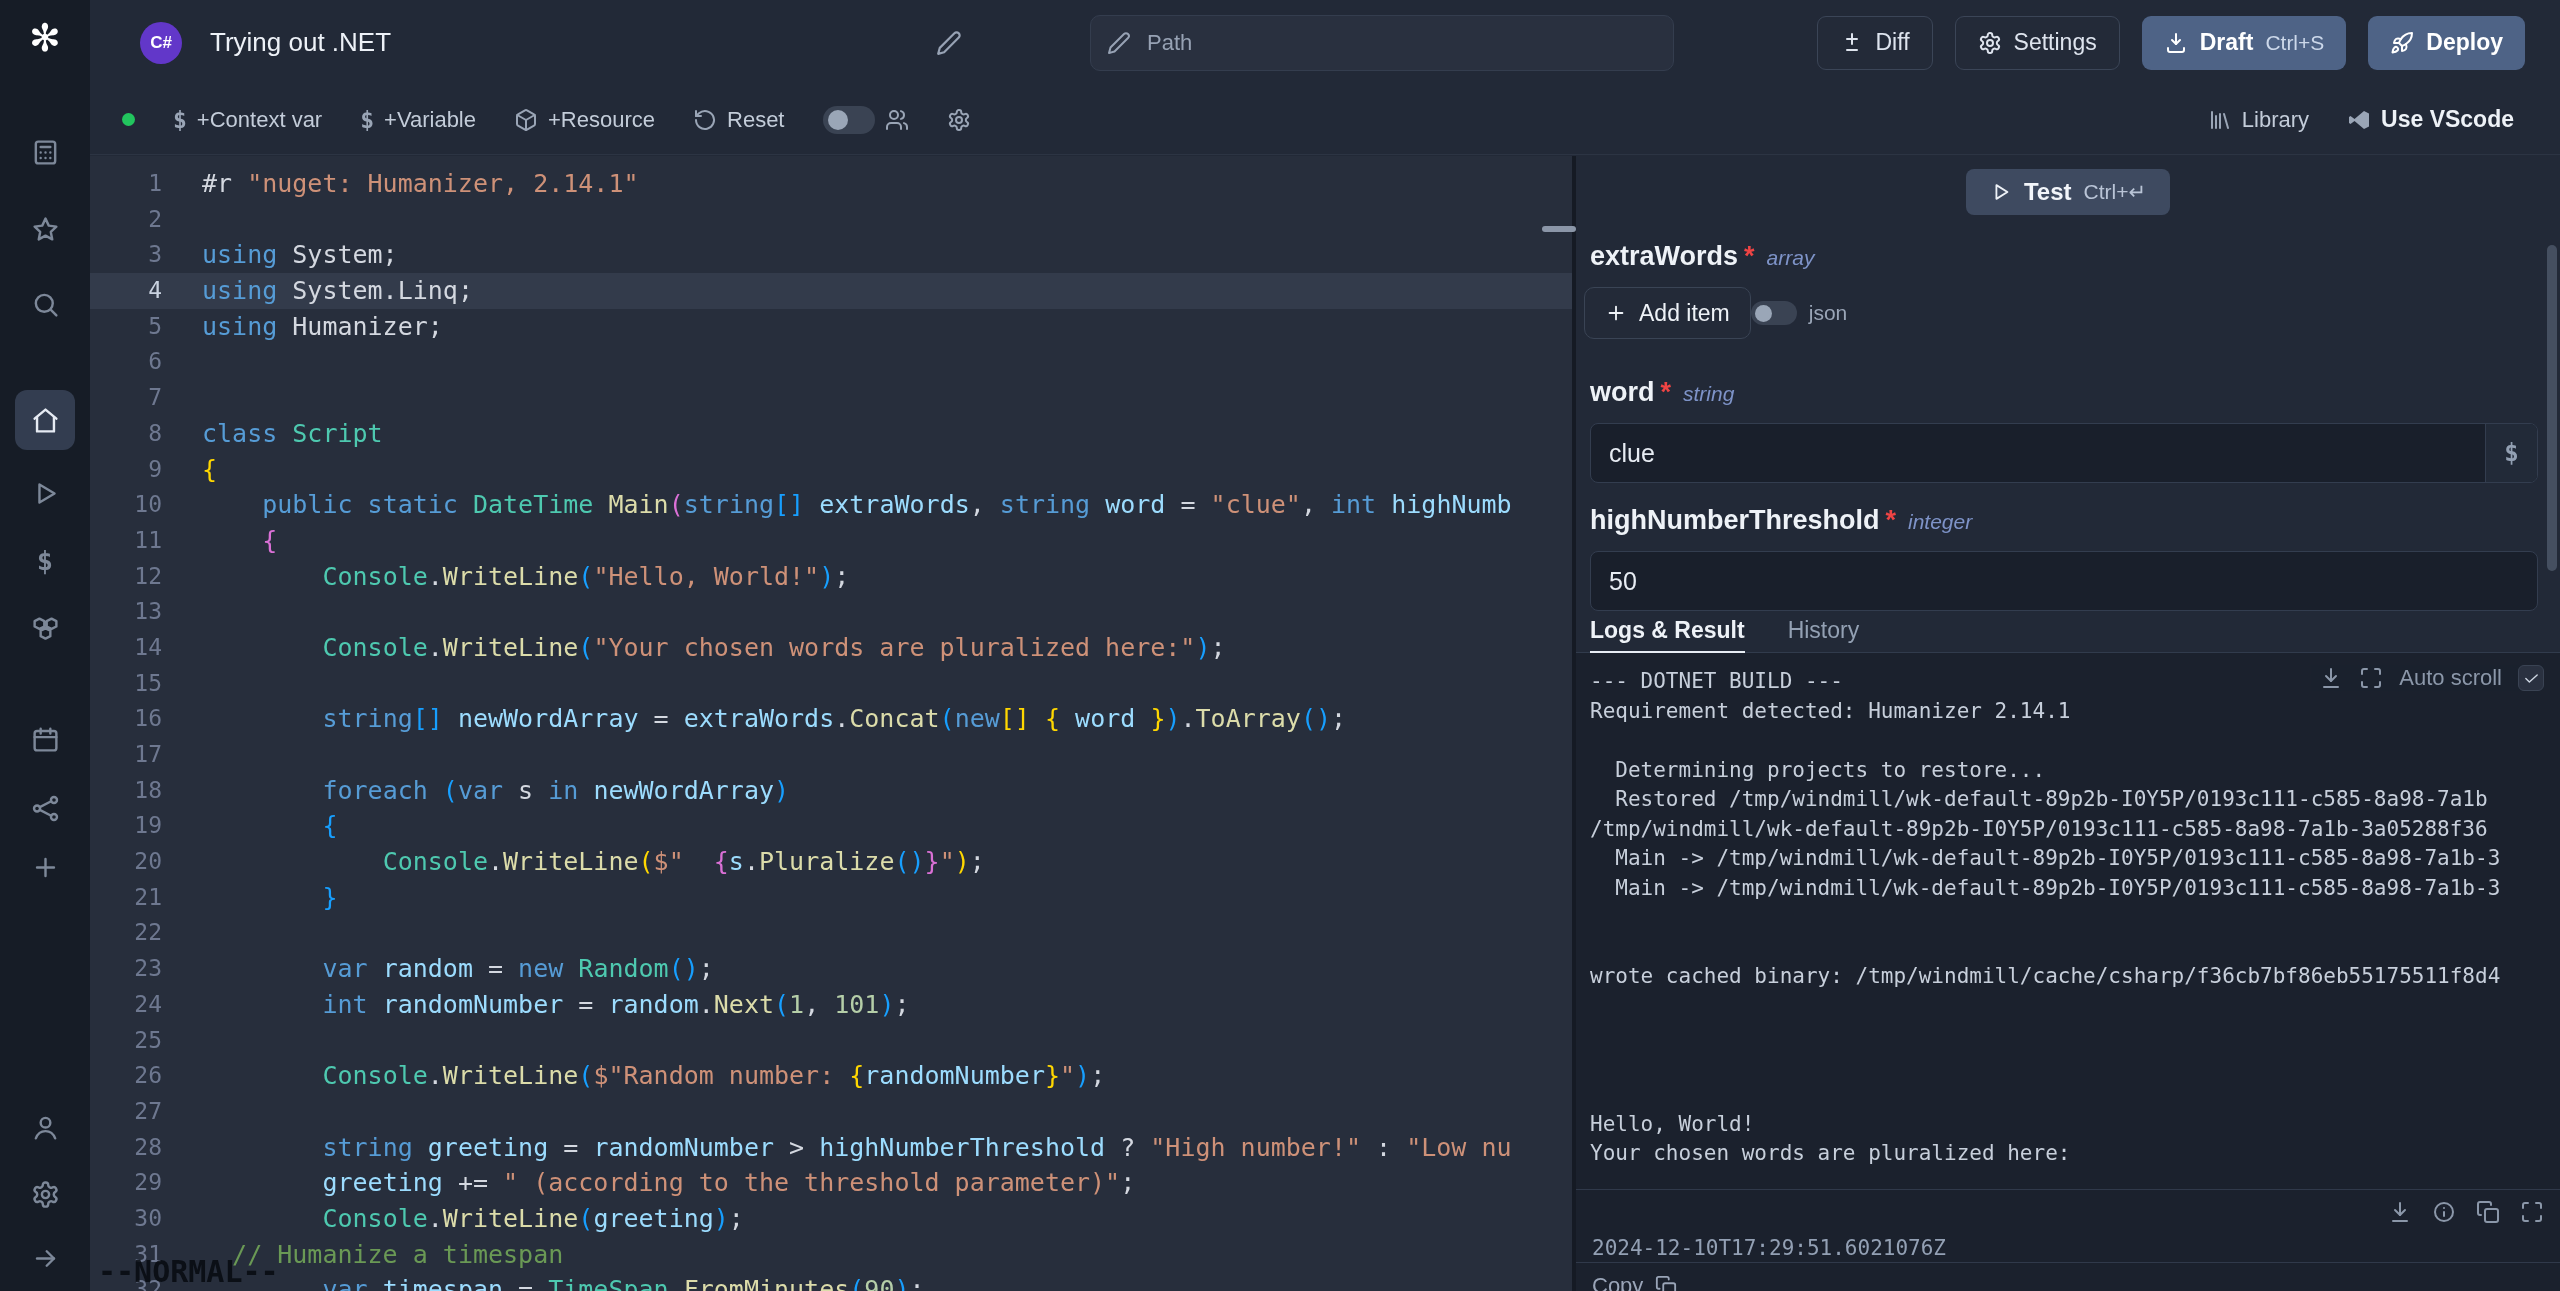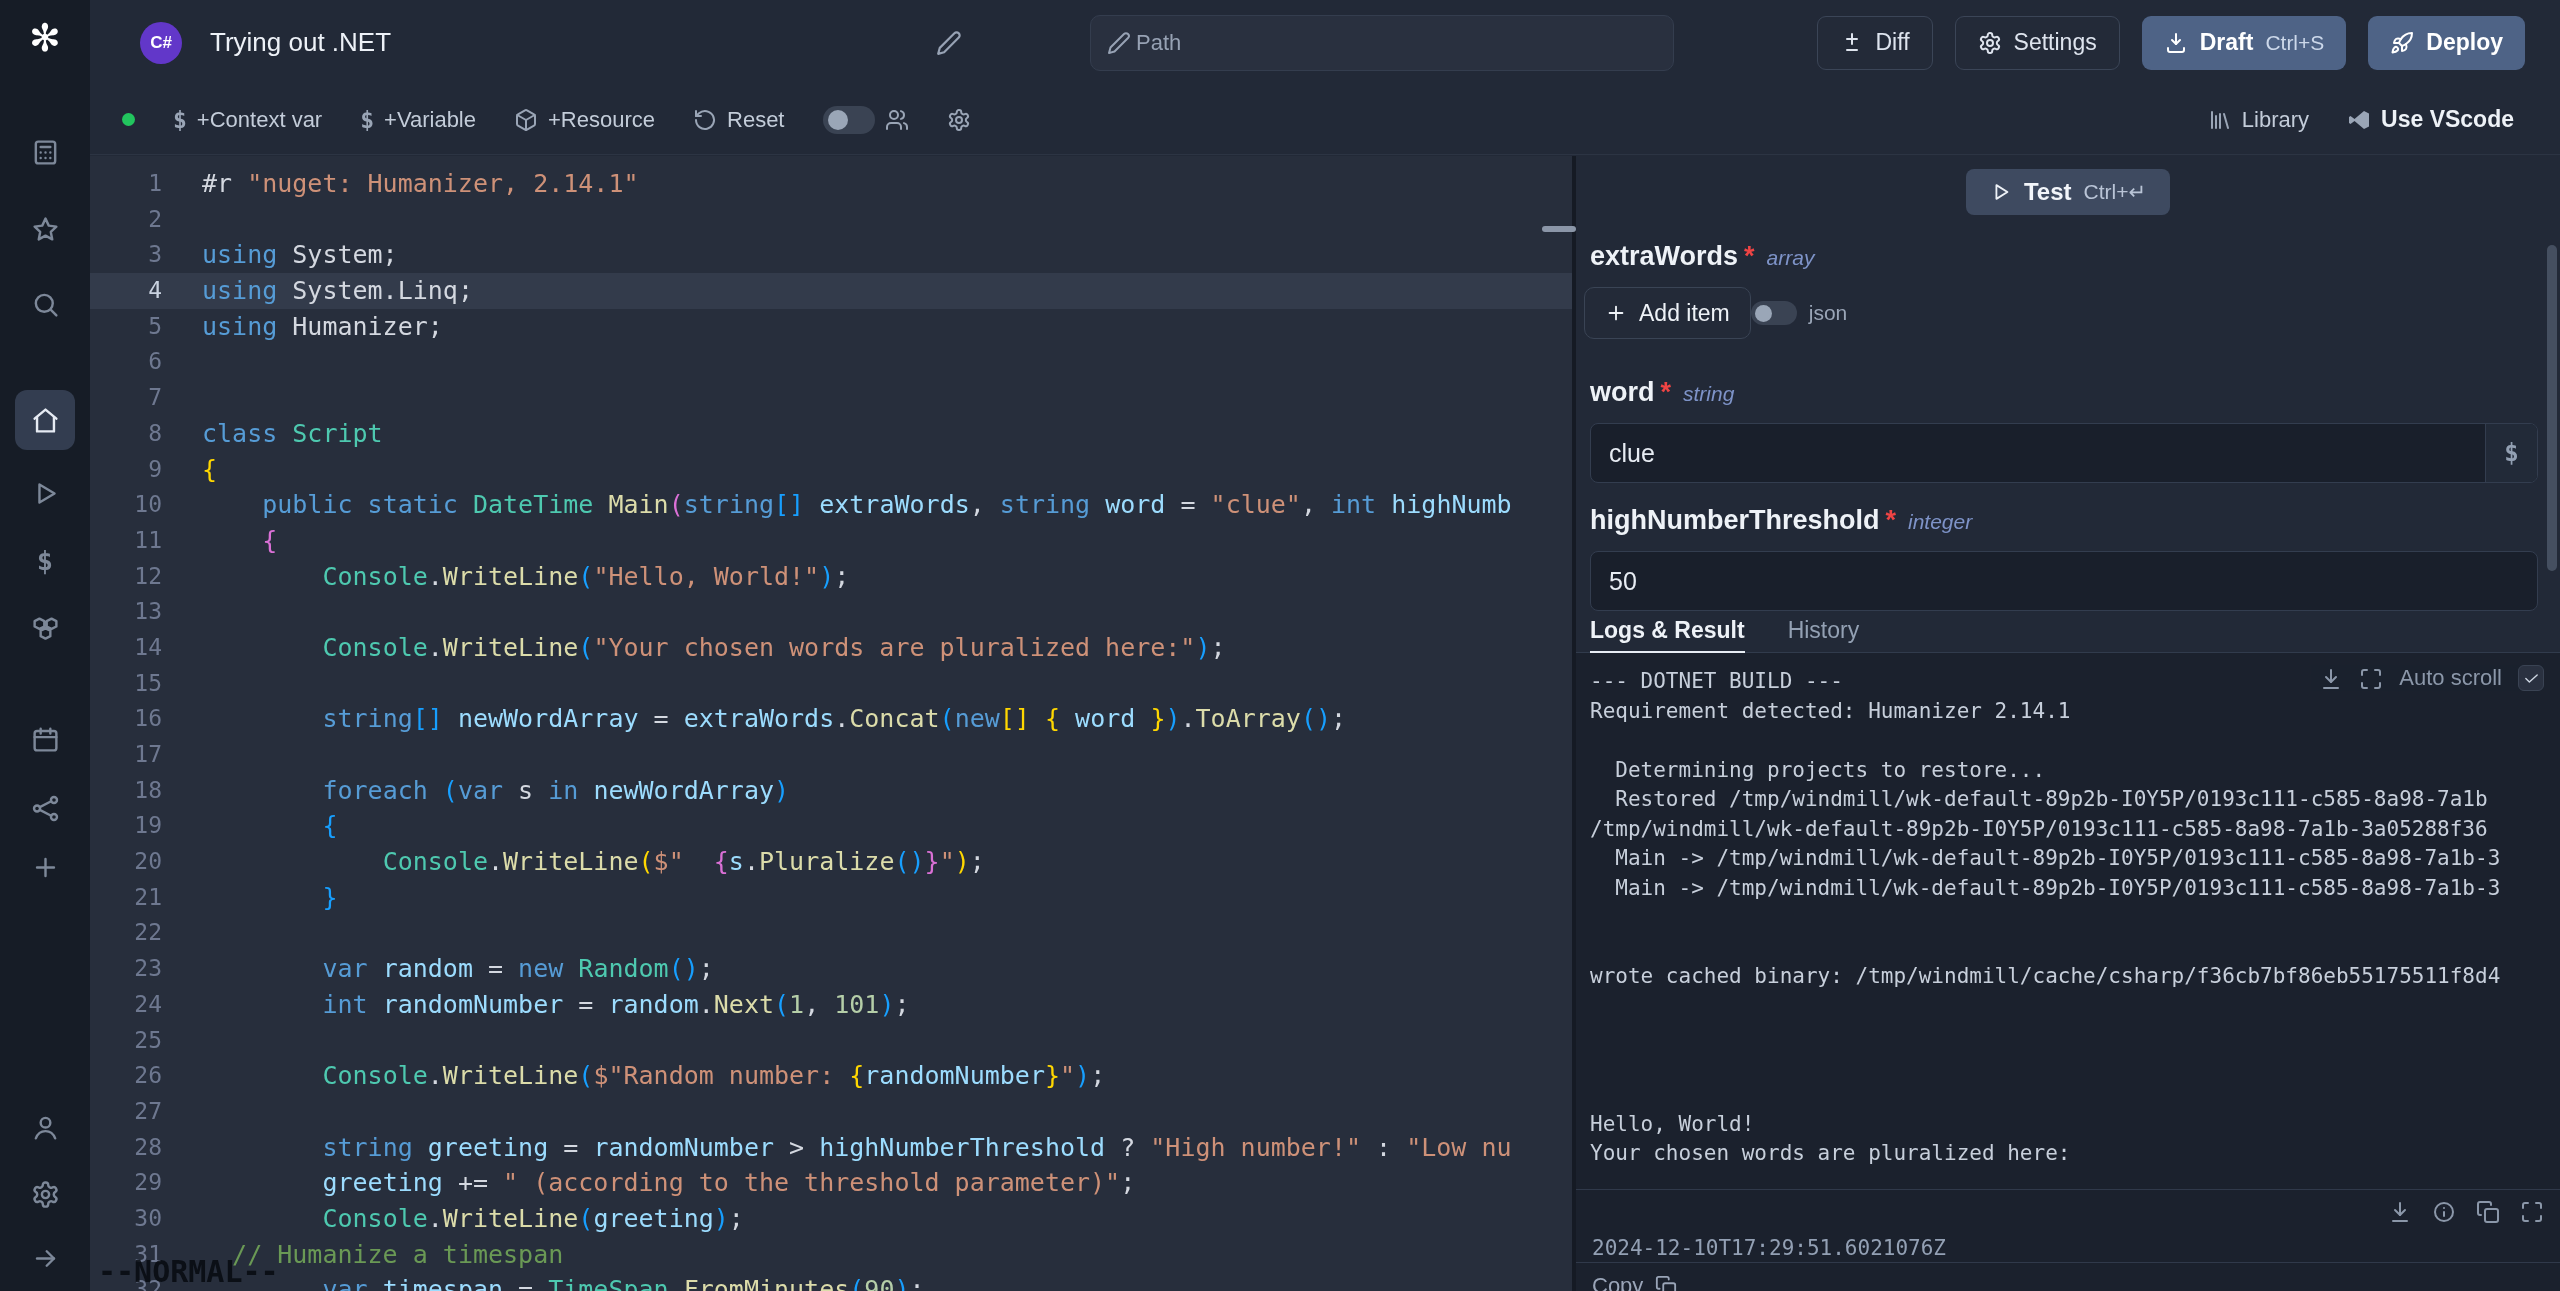--- a/index.html
+++ b/index.html
@@ -21,21 +21,21 @@
   .side-dollar { font-size:27px; font-weight:bold; font-family:"DejaVu Sans Mono",monospace; }
 
   
   .topbar { position:fixed; left:90px; top:0; right:0; height:85px; background:#222937;
             display:flex; align-items:center; padding:0 35px 0 50px; z-index:20; }
   .cs-badge { width:42px; height:42px; border-radius:50%; background:#6237c9; color:#fff;
               display:grid; place-items:center; font-weight:bold; font-size:17px; flex:none; }
   .script-title { font-size:26px; color:#edf1f7; font-weight:500; margin-left:28px; white-space:nowrap; }
   .edit-pencil { color:#97a2b4; margin-left:545px; cursor:pointer; }
   .path-chip { margin-left:128px; height:56px; width:584px; background:#29303f; border:1px solid #343d4e;
-               border-radius:10px; display:flex; align-items:center; gap:5px; padding:0 16px; }
+               border-radius:10px; display:flex; align-items:center; gap:16px; padding:0 16px; }
   .path-chip .ic { width:24px; height:24px; color:#97a2b4; }
   .path-label { font-size:22px; color:#97a2b4; }
   .path-value { font-family:"DejaVu Sans Mono",monospace; font-size:22px; color:#dbe2ec;
                 background:#1c2330; border-radius:6px; padding:6px 16px; white-space:nowrap; }
   .tb-right { margin-left:auto; display:flex; align-items:center; gap:22px; }
   .btn { height:54px; border-radius:9px; display:flex; align-items:center; gap:12px; padding:0 22px;
          font-size:23px; cursor:pointer; white-space:nowrap; }
   .btn.ghost { background:#232a38; border:1px solid #3b4557; color:#dee4ee; }
   .btn.solid { background:#4e6386; color:#ffffff; font-weight:600; }
   .btn .shortcut { font-weight:400; color:#ccd8ea; font-size:21px; }
@@ -112,21 +112,21 @@
 
   .tabs { margin-top:6px; height:36px; display:flex; gap:43px; padding-left:14px;
           border-bottom:1px solid #313b4c; }
   .tab { font-size:23px; color:#93a0b3; cursor:pointer; padding-bottom:8px; }
   .tab.active { color:#eef2f7; font-weight:600; border-bottom:3px solid #e8edf4; margin-bottom:-2px; }
 
   .logs-region { flex:1; position:relative; background:#1b212d; overflow:hidden; }
   .log-scroll { position:absolute; top:0; left:0; right:0; bottom:102px; overflow:hidden; padding:14px 16px 0 14px; }
   .log-line { font-family:"DejaVu Sans Mono",monospace; font-size:21px; line-height:29.5px;
               color:#c7cfdb; white-space:pre; overflow:hidden; }
-  .log-controls { position:absolute; top:12px; right:16px; display:flex; align-items:flex-end; gap:16px;
+  .log-controls { position:absolute; top:12px; right:16px; display:flex; align-items:center; gap:16px;
                   color:#8b97a9; font-size:22px; background:rgba(27,33,45,0.6); padding-left:8px; }
   .log-controls .ic { width:24px; height:24px; cursor:pointer; }
   .checkbox { width:26px; height:26px; border:1px solid #3a4353; border-radius:6px; background:#2a3140;
               display:grid; place-items:center; cursor:pointer; }
   .checkbox .ic { width:17px; height:17px; color:#cdd6e2; }
   .log-footer { position:absolute; left:0; right:0; bottom:0; height:102px; border-top:1px solid #30394a; }
   .footer-icons { position:absolute; top:10px; right:16px; display:flex; gap:20px; color:#8b97a9; }
   .footer-icons .ic { width:24px; height:24px; cursor:pointer; }
   .timestamp { position:absolute; top:46px; left:16px; font-family:"DejaVu Sans Mono",monospace;
                font-size:21px; color:#93a0b4; }

